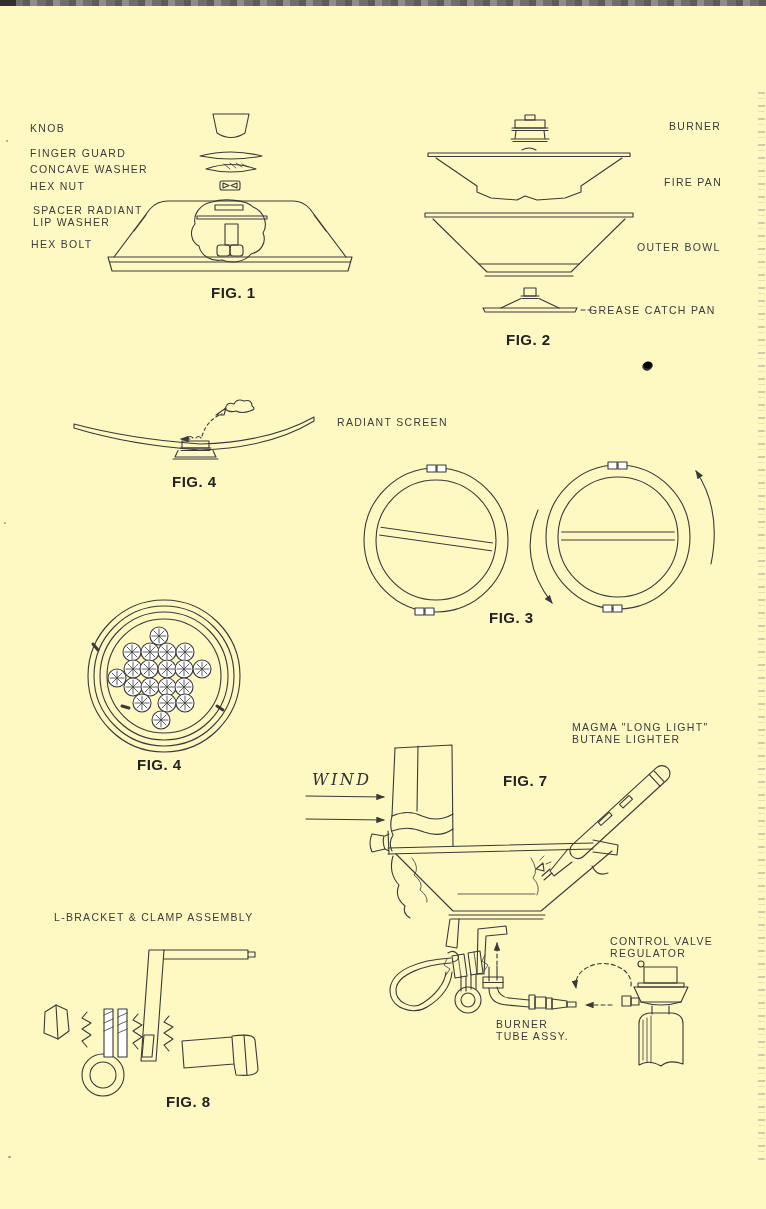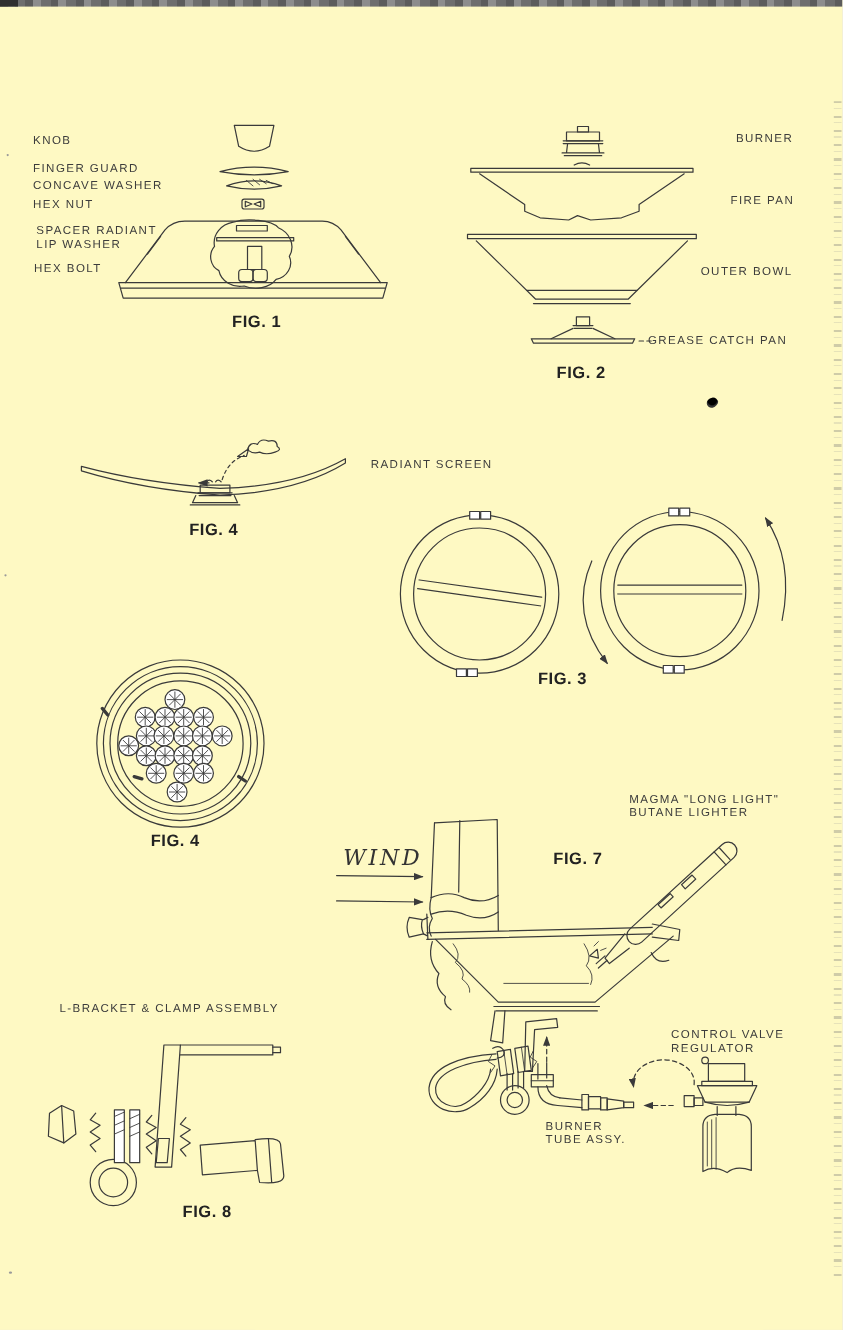--- a/index.html
+++ b/index.html
@@ -1,20 +1,20 @@
 <!DOCTYPE html>
 <html><head>
 <meta charset="utf-8">
 <style>
   html,body{margin:0;padding:0;background:#e8e8e8;}
   .page{position:relative;width:766px;height:1209px;background:#fef9c3;overflow:hidden;
         font-family:"Liberation Sans",sans-serif;}
   .label{position:absolute;font-size:10.5px;letter-spacing:1.3px;color:#3c3c3c;white-space:pre;line-height:11.5px;}
   .caption{position:absolute;font-size:15px;font-weight:bold;letter-spacing:.5px;color:#222;white-space:pre;}
-  .script{font-family:"DejaVu Serif",serif;font-style:italic;font-size:20px;letter-spacing:2.5px;color:#333;}
+  .script{font-family:"DejaVu Serif",serif;font-style:italic;font-size:16px;letter-spacing:2.5px;color:#333;}
   .center{}
   svg{position:absolute;overflow:visible;}
   svg *{stroke:#3a3a3a;fill:none;stroke-width:1.1;stroke-linecap:round;stroke-linejoin:round;}
   svg .fill{fill:#3a3a3a;stroke:none;}
   svg .wh{fill:#ffffff;}
   svg .thin{stroke-width:.8;}
   svg .thick{stroke-width:3;}
   svg .nostroke{stroke:none;}
   .scan-top{position:absolute;left:0;top:0;width:766px;height:6px;
      background-image:linear-gradient(90deg,#303030 0 16px,rgba(0,0,0,0) 16px),

